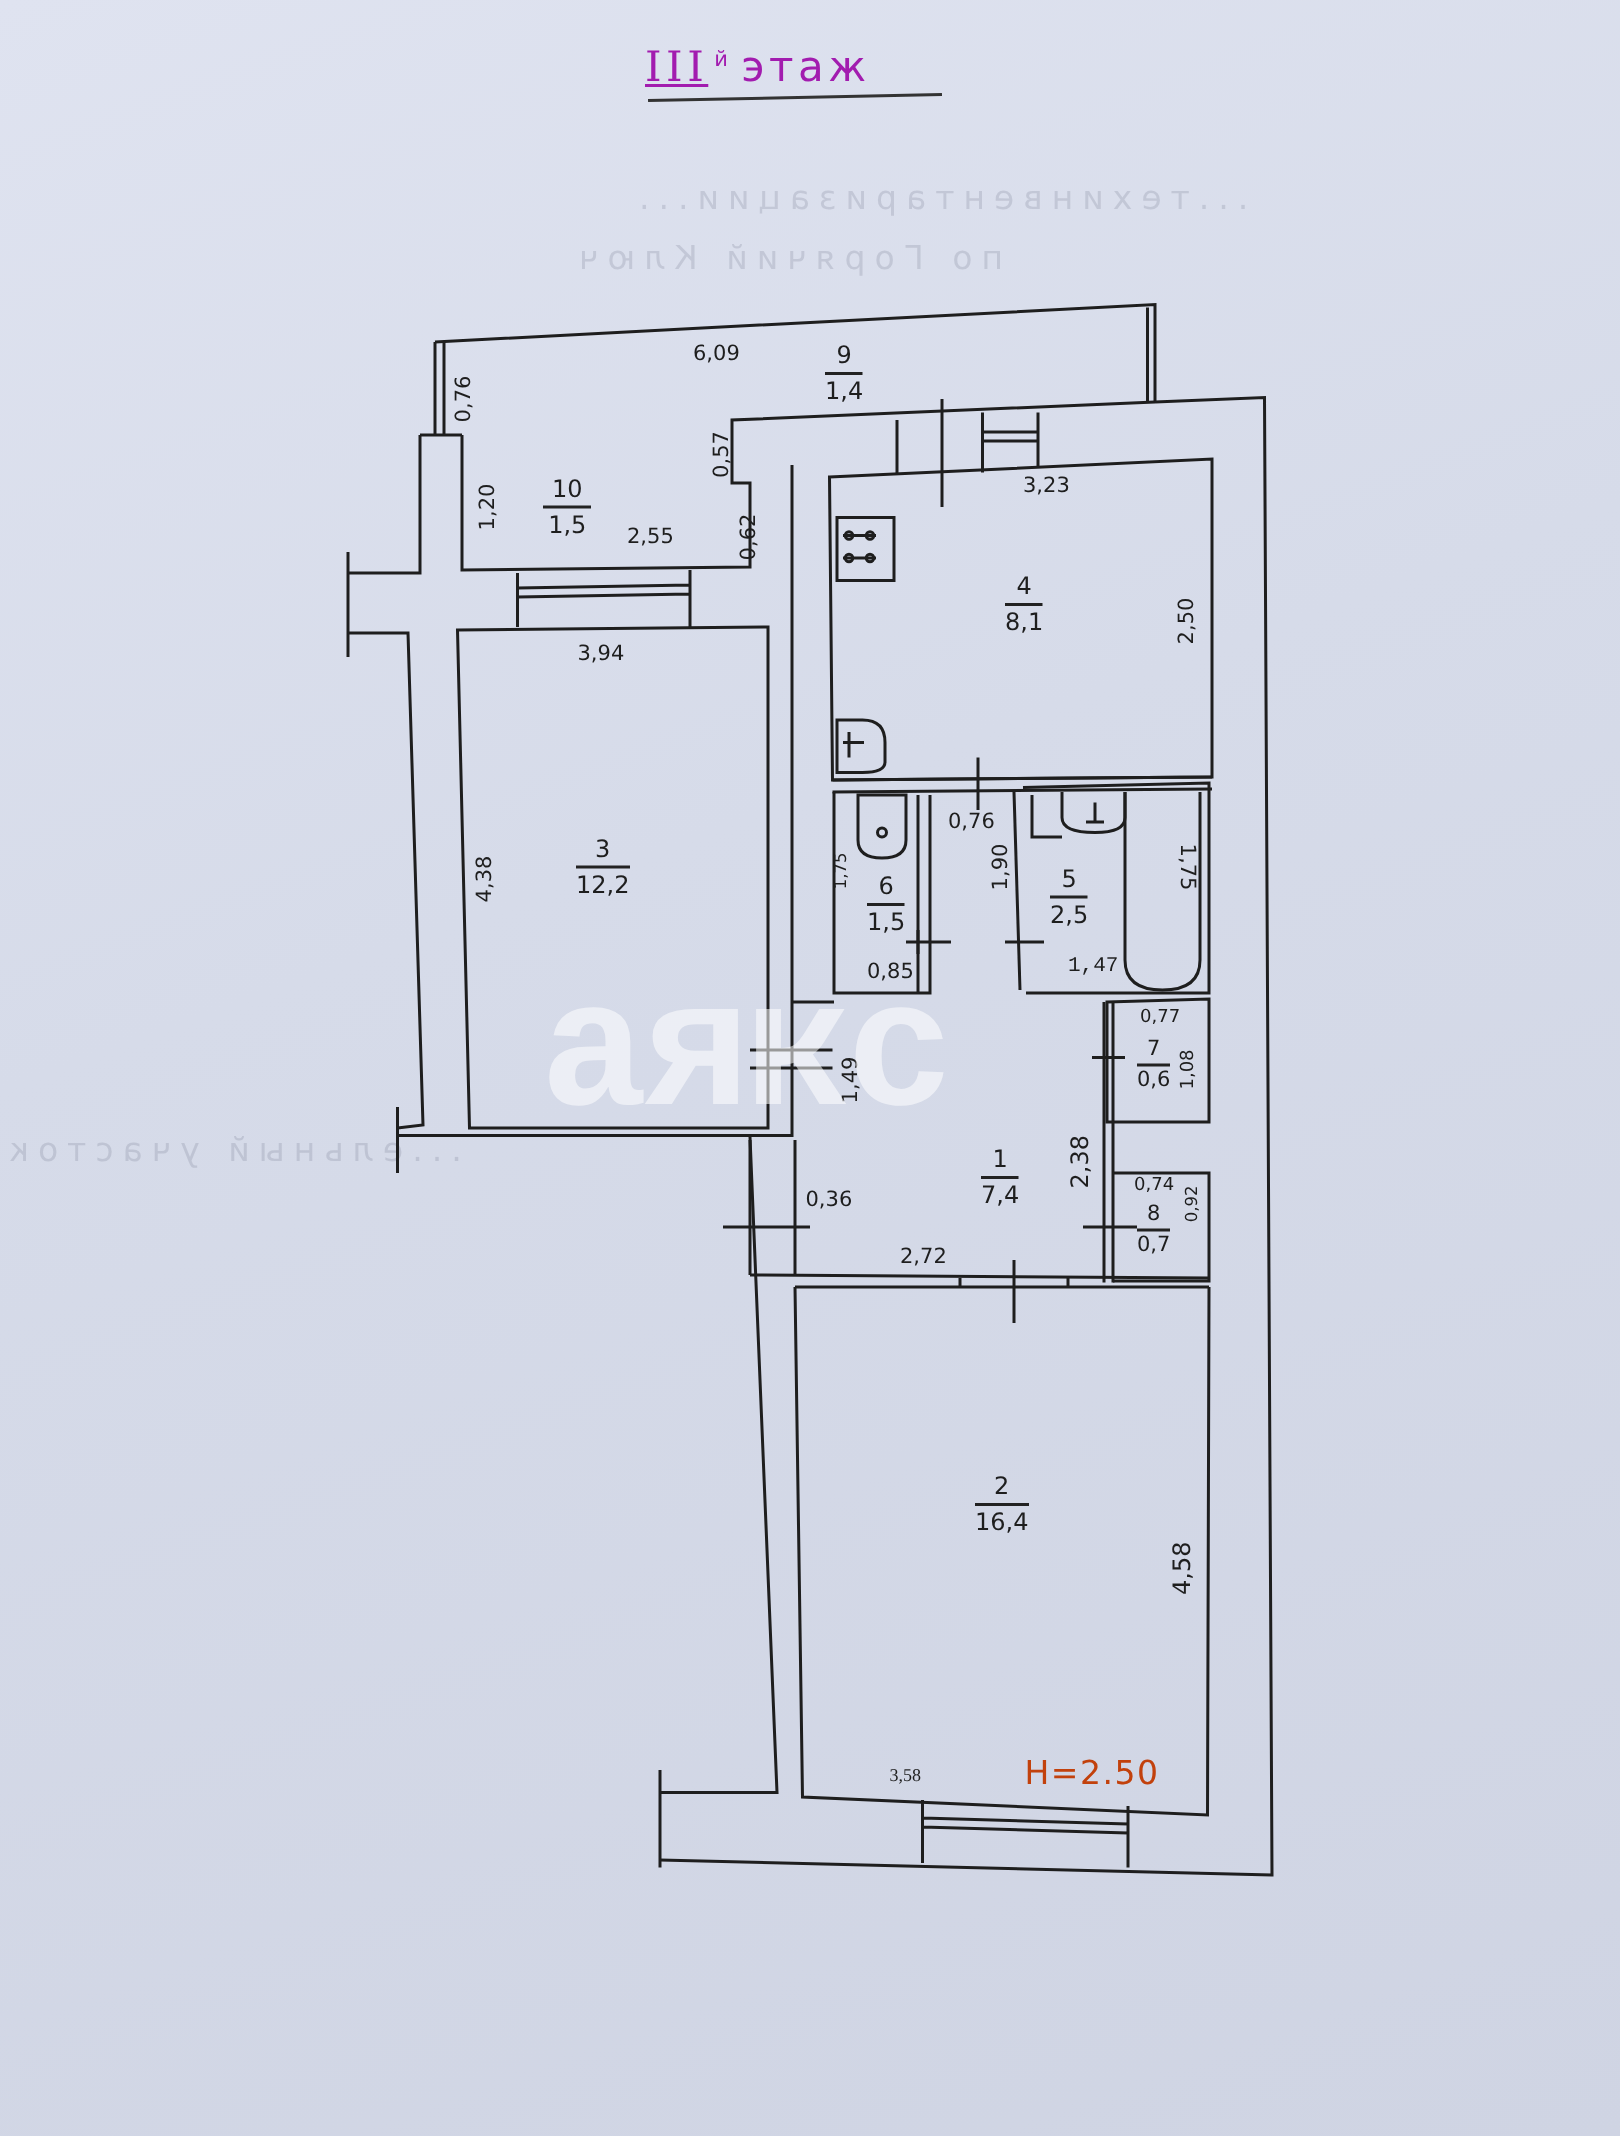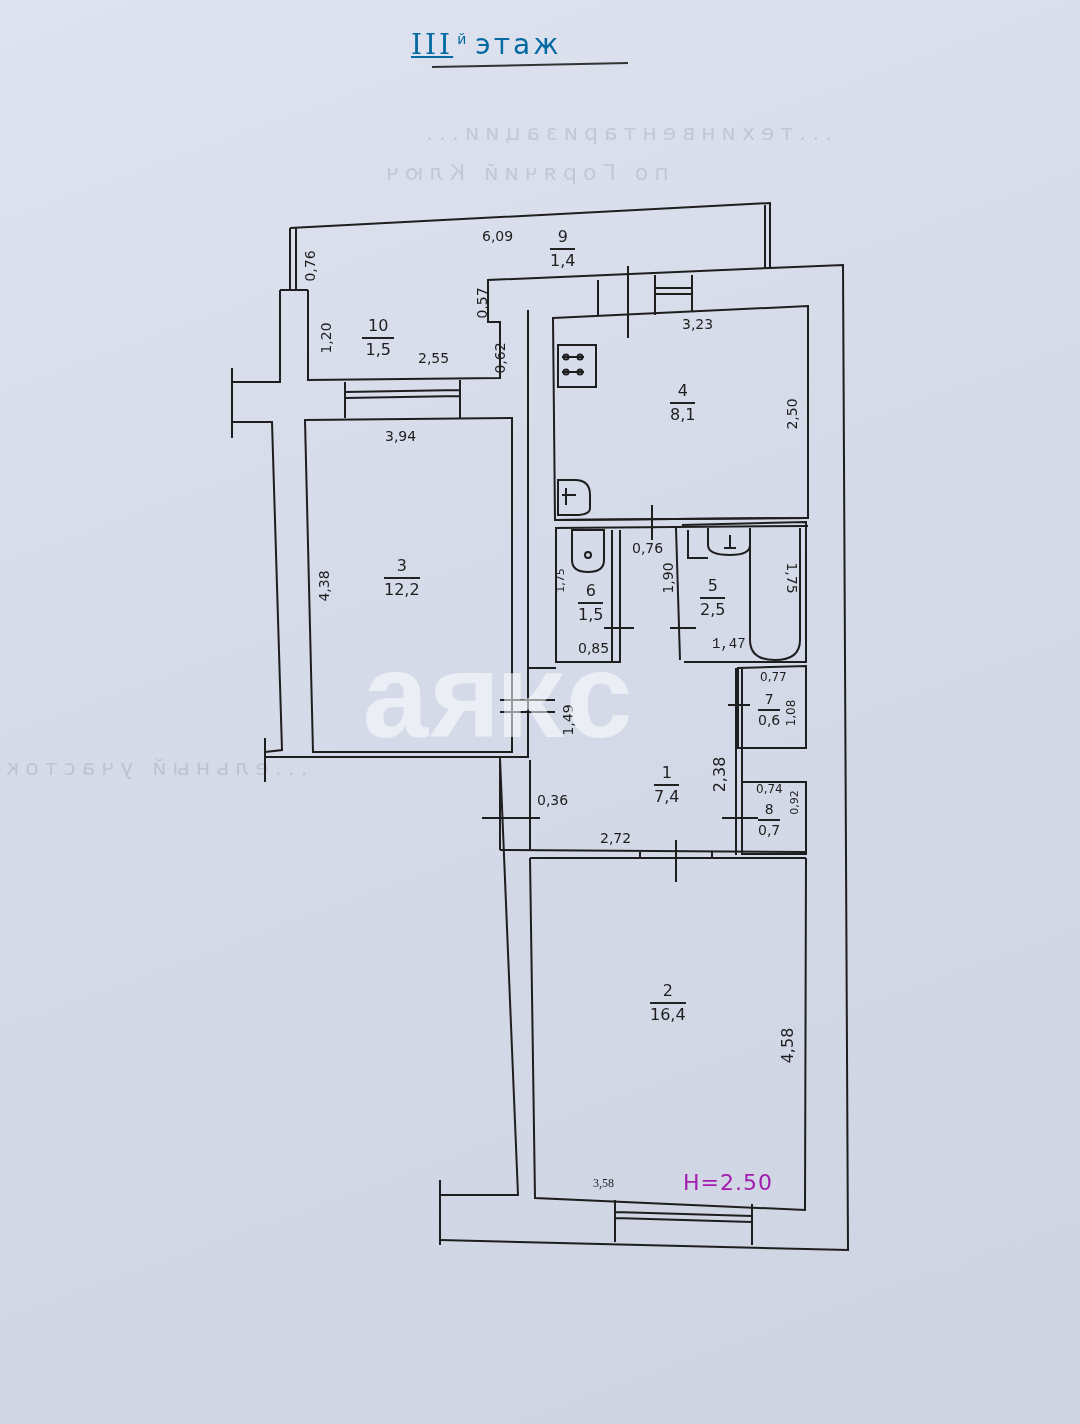--- a/index.html
+++ b/index.html
@@ -4,22 +4,22 @@
   <style>
     html, body { margin: 0; padding: 0; }
     body {
       width: 1080px; height: 1424px; overflow: hidden;
       background: linear-gradient(160deg, #dfe3f0 0%, #d6dbe9 40%, #cfd4e3 100%);
       font-family: "DejaVu Sans", sans-serif;
       position: relative;
     }
     .paper { position: absolute; inset: 0; }
     .title {
-      position: absolute; left: 411px; top: 28px; width: 200px; height: 50px;
-      font-family: "DejaVu Sans", sans-serif; font-size: 28px; color: #0369a1;
+      position: absolute; left: 430px; top: 28px; width: 200px; height: 50px;
+      font-family: "DejaVu Sans", sans-serif; font-size: 28px; color: #a21caf;
       letter-spacing: 3px;
     }
     .title .roman { text-decoration: underline; font-family: "DejaVu Serif", serif; }
     .title .sup { font-size: 14px; vertical-align: super; margin: 0 6px 0 4px; }
     .title-underline {
       position: absolute; left: 432px; top: 64px; width: 196px; height: 2px;
       background: #333; transform: rotate(-1.2deg);
     }
     .bleed {
       position: absolute; color: rgba(90,95,115,0.18); font-size: 22px;
@@ -33,21 +33,21 @@
     }
     .lbl.v { transform: rotate(-90deg); transform-origin: center; }
     .lbl.v2 { transform: rotate(90deg); transform-origin: center; }
     .room {
       position: absolute; text-align: center; font-size: 16px; color: #1e1e1e;
       line-height: 1.35;
     }
     .room .num { display: block; border-bottom: 2px solid #222; padding: 0 6px; }
     .room .area { display: block; }
     .height-mark {
-      position: absolute; left: 683px; top: 1170px; color: #a21caf;
+      position: absolute; left: 683px; top: 1170px; color: #c2410c;
       font-size: 22px; letter-spacing: 1px;
     }
     .watermark {
       position: absolute; left: 360px; top: 650px; width: 360px; height: 110px;
       font-family: Liberation Mono, monospace; font-weight: bold; font-size: 120px;
       line-height: 110px; color: rgba(255,255,255,0.55); letter-spacing: -4px;
     }
   </style>
 </head>
 <body>
@@ -175,21 +175,21 @@
   </div>
   <div class="room" style="left:654px; top:762px;">
     <span class="num">1</span>
     <span class="area">7,4</span>
   </div>
   <div class="room" style="left:650px; top:980px;">
     <span class="num">2</span>
     <span class="area">16,4</span>
   </div>
 
-  <div class="lbl" style="left:482px; top:228px;">6,09</div>
+  <div class="lbl" style="left:462px; top:228px;">6,09</div>
   <div class="lbl v" style="left:294px; top:258px;">0,76</div>
   <div class="lbl v" style="left:466px; top:295px;">0,57</div>
   <div class="lbl v" style="left:310px; top:330px;">1,20</div>
   <div class="lbl" style="left:418px; top:350px;">2,55</div>
   <div class="lbl v" style="left:484px; top:350px;">0,62</div>
   <div class="lbl" style="left:682px; top:316px;">3,23</div>
   <div class="lbl v" style="left:776px; top:406px;">2,50</div>
   <div class="lbl" style="left:385px; top:428px;">3,94</div>
   <div class="lbl v" style="left:308px; top:578px;">4,38</div>
   <div class="lbl v" style="left:548px; top:574px; font-size:11px;">1,75</div>

